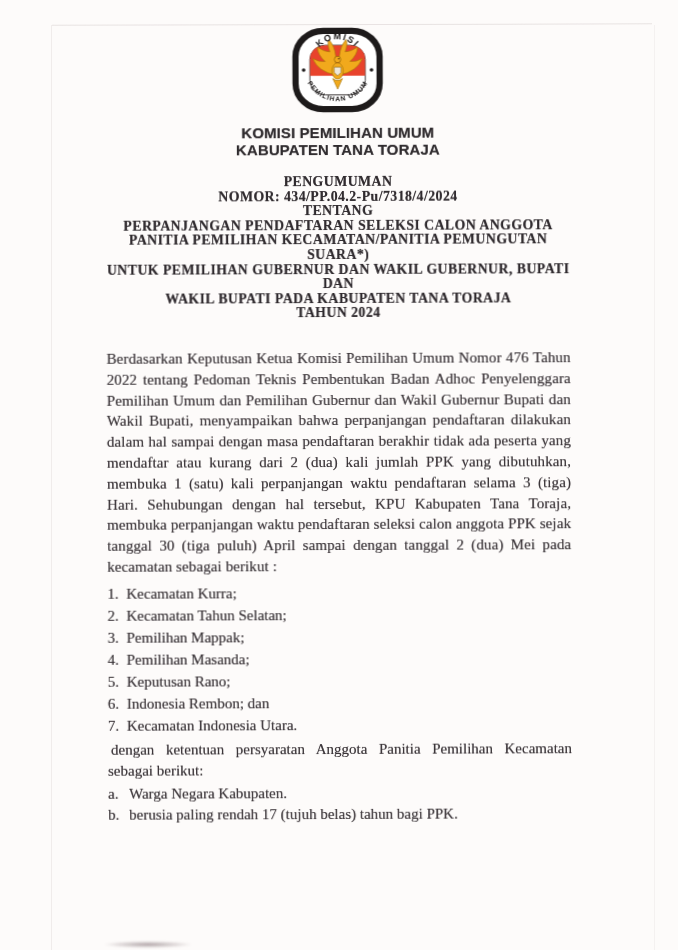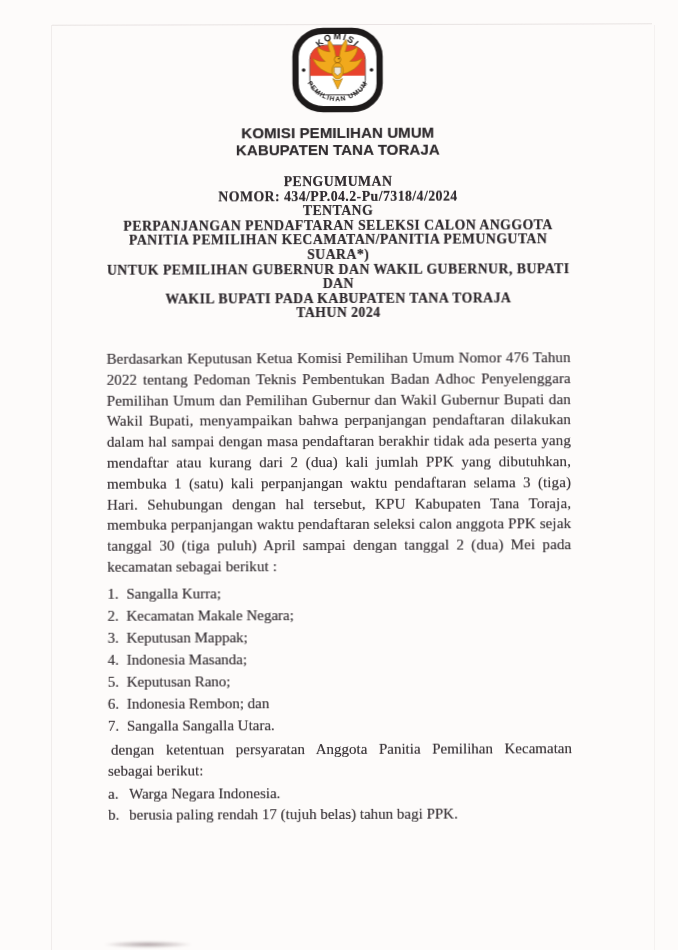--- a/index.html
+++ b/index.html
@@ -127,50 +127,50 @@
         <div>PANITIA PEMILIHAN KECAMATAN/PANITIA PEMUNGUTAN SUARA*)</div>
         <div>UNTUK PEMILIHAN GUBERNUR DAN WAKIL GUBERNUR, BUPATI DAN</div>
         <div>WAKIL BUPATI PADA KABUPATEN TANA TORAJA</div>
         <div>TAHUN 2024</div>
       </div>
 
       <div class="bodypara">Berdasarkan Keputusan Ketua Komisi Pemilihan Umum Nomor 476 Tahun 2022 tentang Pedoman Teknis Pembentukan Badan Adhoc Penyelenggara Pemilihan Umum dan Pemilihan Gubernur dan Wakil Gubernur Bupati dan Wakil Bupati, menyampaikan bahwa perpanjangan pendaftaran dilakukan dalam hal sampai dengan masa pendaftaran berakhir  tidak ada peserta yang mendaftar atau kurang dari 2 (dua) kali jumlah PPK yang dibutuhkan, membuka 1 (satu) kali perpanjangan waktu pendaftaran selama 3 (tiga) Hari. Sehubungan dengan hal tersebut, KPU Kabupaten Tana Toraja, membuka perpanjangan waktu pendaftaran seleksi calon anggota PPK sejak tanggal 30 (tiga puluh) April sampai dengan tanggal 2 (dua) Mei pada kecamatan sebagai berikut :</div>
 
       <div class="districts">
         <div class="district-row">
-          <span class="num">1.</span><span>Sangalla Kurra;</span>
+          <span class="num">1.</span><span>Kecamatan Kurra;</span>
         </div>
         <div class="district-row">
-          <span class="num">2.</span><span>Kecamatan Makale Negara;</span>
+          <span class="num">2.</span><span>Kecamatan Tahun Selatan;</span>
         </div>
         <div class="district-row">
-          <span class="num">3.</span><span>Keputusan Mappak;</span>
+          <span class="num">3.</span><span>Pemilihan Mappak;</span>
         </div>
         <div class="district-row">
-          <span class="num">4.</span><span>Indonesia Masanda;</span>
+          <span class="num">4.</span><span>Pemilihan Masanda;</span>
         </div>
         <div class="district-row">
           <span class="num">5.</span><span>Keputusan Rano;</span>
         </div>
         <div class="district-row">
           <span class="num">6.</span><span>Indonesia Rembon; dan</span>
         </div>
         <div class="district-row">
-          <span class="num">7.</span><span>Sangalla Sangalla Utara.</span>
+          <span class="num">7.</span><span>Kecamatan Indonesia Utara.</span>
         </div>
       </div>
 
       <div class="closing">
         <div class="closing-l1">dengan ketentuan persyaratan Anggota Panitia Pemilihan Kecamatan</div>
         <div>sebagai berikut:</div>
       </div>
 
       <div class="reqs">
         <div class="req-row">
-          <span class="marker">a.</span><span>Warga Negara Indonesia.</span>
+          <span class="marker">a.</span><span>Warga Negara Kabupaten.</span>
         </div>
         <div class="req-row">
           <span class="marker">b.</span><span>berusia paling rendah 17 (tujuh belas) tahun bagi PPK.</span>
         </div>
       </div>
 
     </div>
   </div>
 </div>
 

